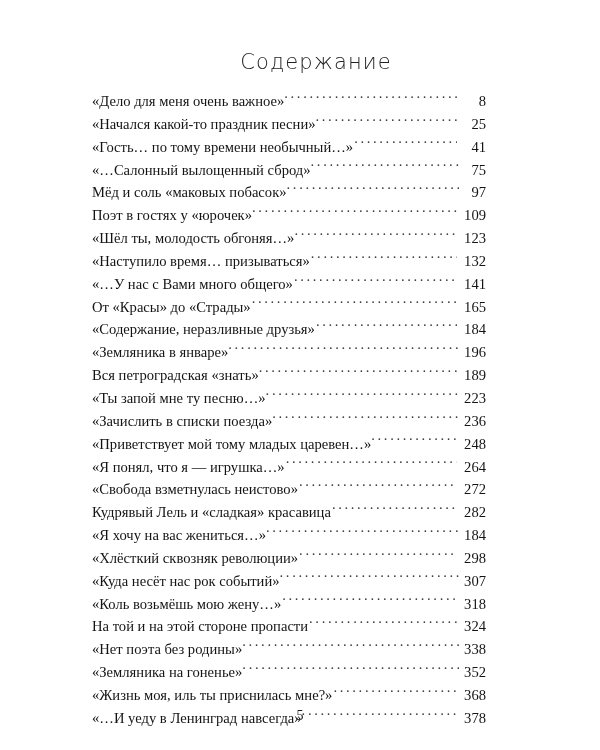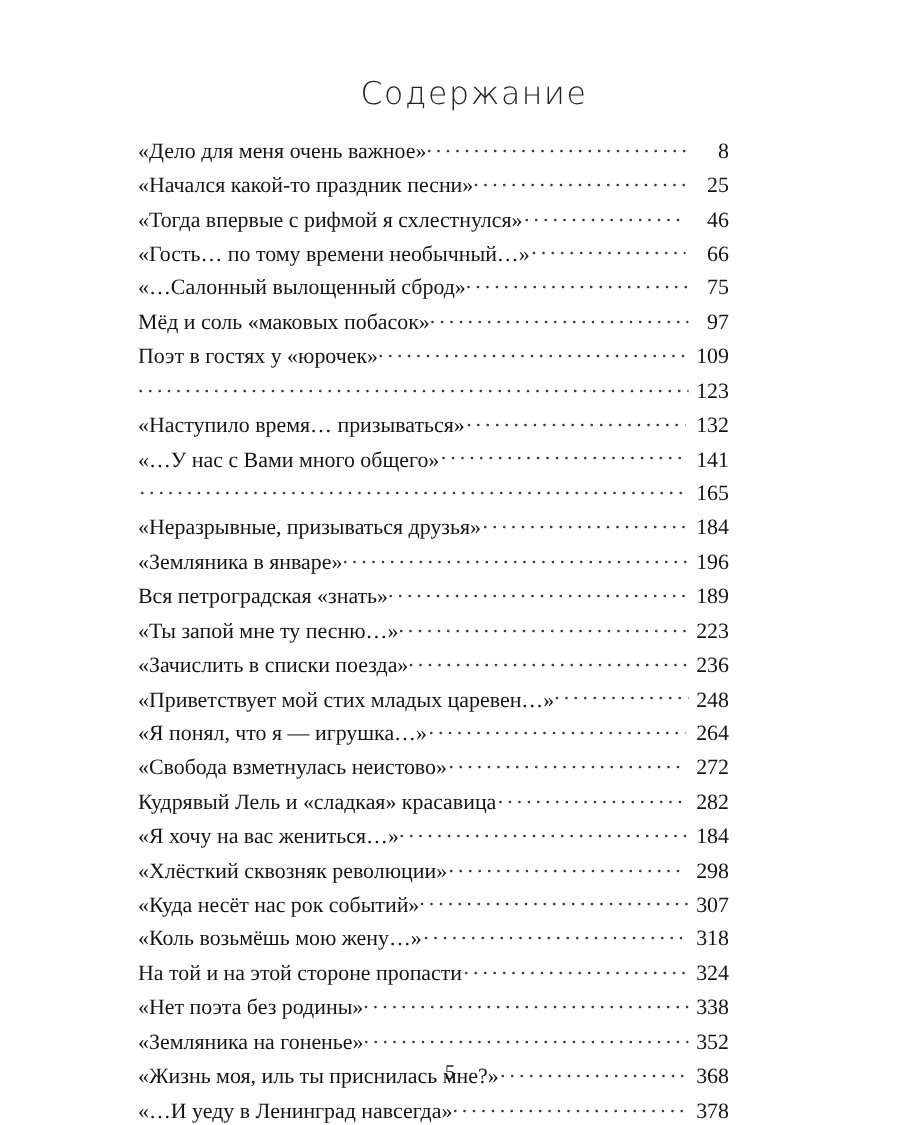--- a/index.html
+++ b/index.html
@@ -46,21 +46,21 @@
     margin: 0;
     padding: 0;
     position: absolute;
     left: 92px;
     right: 114px;
     top: 90px;
   }
 
   .toc-entry {
     display: flex;
-    align-items: center;
+    align-items: flex-start;
     font-size: 14.6px;
     line-height: 22.85px;
     height: 22.85px;
     white-space: nowrap;
     color: #141414;
   }
 
   .toc-entry-title {
     flex: 0 1 auto;
     overflow: hidden;
@@ -123,64 +123,61 @@
         <span class="toc-entry-title">«Дело для меня очень важное»</span>
         <span class="toc-entry-leader"></span>
         <span class="toc-entry-page">8</span>
       </li>
       <li class="toc-entry tight">
         <span class="toc-entry-title">«Начался какой-то праздник песни»</span>
         <span class="toc-entry-leader"></span>
         <span class="toc-entry-page">25</span>
       </li>
       <li class="toc-entry">
-        <span class="toc-entry-title">«Тогда впервые с рифмой я схлестнулся»</span>
-        <span class="toc-entry-leader"></span>
-        <span class="toc-entry-page">46</span>
-      </li>
-      <li class="toc-entry">
         <span class="toc-entry-title">«Гость… по тому времени необычный…»</span>
         <span class="toc-entry-leader"></span>
-        <span class="toc-entry-page">66</span>
+        <span class="toc-entry-page">41</span>
       </li>
       <li class="toc-entry tight">
         <span class="toc-entry-title">«…Салонный вылощенный сброд»</span>
         <span class="toc-entry-leader"></span>
         <span class="toc-entry-page">75</span>
       </li>
       <li class="toc-entry tight">
         <span class="toc-entry-title">Мёд и соль «маковых побасок»</span>
         <span class="toc-entry-leader"></span>
         <span class="toc-entry-page">97</span>
       </li>
       <li class="toc-entry tight">
         <span class="toc-entry-title">Поэт в гостях у «юрочек»</span>
         <span class="toc-entry-leader"></span>
         <span class="toc-entry-page">109</span>
       </li>
       <li class="toc-entry tight">
+        <span class="toc-entry-title">«Шёл ты, молодость обгоняя…»</span>
         <span class="toc-entry-leader"></span>
         <span class="toc-entry-page">123</span>
       </li>
       <li class="toc-entry">
         <span class="toc-entry-title">«Наступило время… призываться»</span>
         <span class="toc-entry-leader"></span>
         <span class="toc-entry-page">132</span>
       </li>
       <li class="toc-entry">
         <span class="toc-entry-title">«…У нас с Вами много общего»</span>
         <span class="toc-entry-leader"></span>
         <span class="toc-entry-page">141</span>
       </li>
       <li class="toc-entry">
+        <span class="toc-entry-title">От «Красы» до «Страды»</span>
         <span class="toc-entry-leader"></span>
         <span class="toc-entry-page">165</span>
       </li>
       <li class="toc-entry">
-        <span class="toc-entry-title">«Неразрывные, призываться друзья»</span>
+        <span class="toc-entry-title">«Содержание, неразливные друзья»</span>
         <span class="toc-entry-leader"></span>
         <span class="toc-entry-page">184</span>
       </li>
       <li class="toc-entry tight">
         <span class="toc-entry-title">«Земляника в январе»</span>
         <span class="toc-entry-leader"></span>
         <span class="toc-entry-page">196</span>
       </li>
       <li class="toc-entry tight">
         <span class="toc-entry-title">Вся петроградская «знать»</span>
@@ -191,21 +188,21 @@
         <span class="toc-entry-title">«Ты запой мне ту песню…»</span>
         <span class="toc-entry-leader"></span>
         <span class="toc-entry-page">223</span>
       </li>
       <li class="toc-entry tight">
         <span class="toc-entry-title">«Зачислить в списки поезда»</span>
         <span class="toc-entry-leader"></span>
         <span class="toc-entry-page">236</span>
       </li>
       <li class="toc-entry tight">
-        <span class="toc-entry-title">«Приветствует мой стих младых царевен…»</span>
+        <span class="toc-entry-title">«Приветствует мой тому младых царевен…»</span>
         <span class="toc-entry-leader"></span>
         <span class="toc-entry-page">248</span>
       </li>
       <li class="toc-entry">
         <span class="toc-entry-title">«Я понял, что я — игрушка…»</span>
         <span class="toc-entry-leader"></span>
         <span class="toc-entry-page">264</span>
       </li>
       <li class="toc-entry">
         <span class="toc-entry-title">«Свобода взметнулась неистово»</span>

